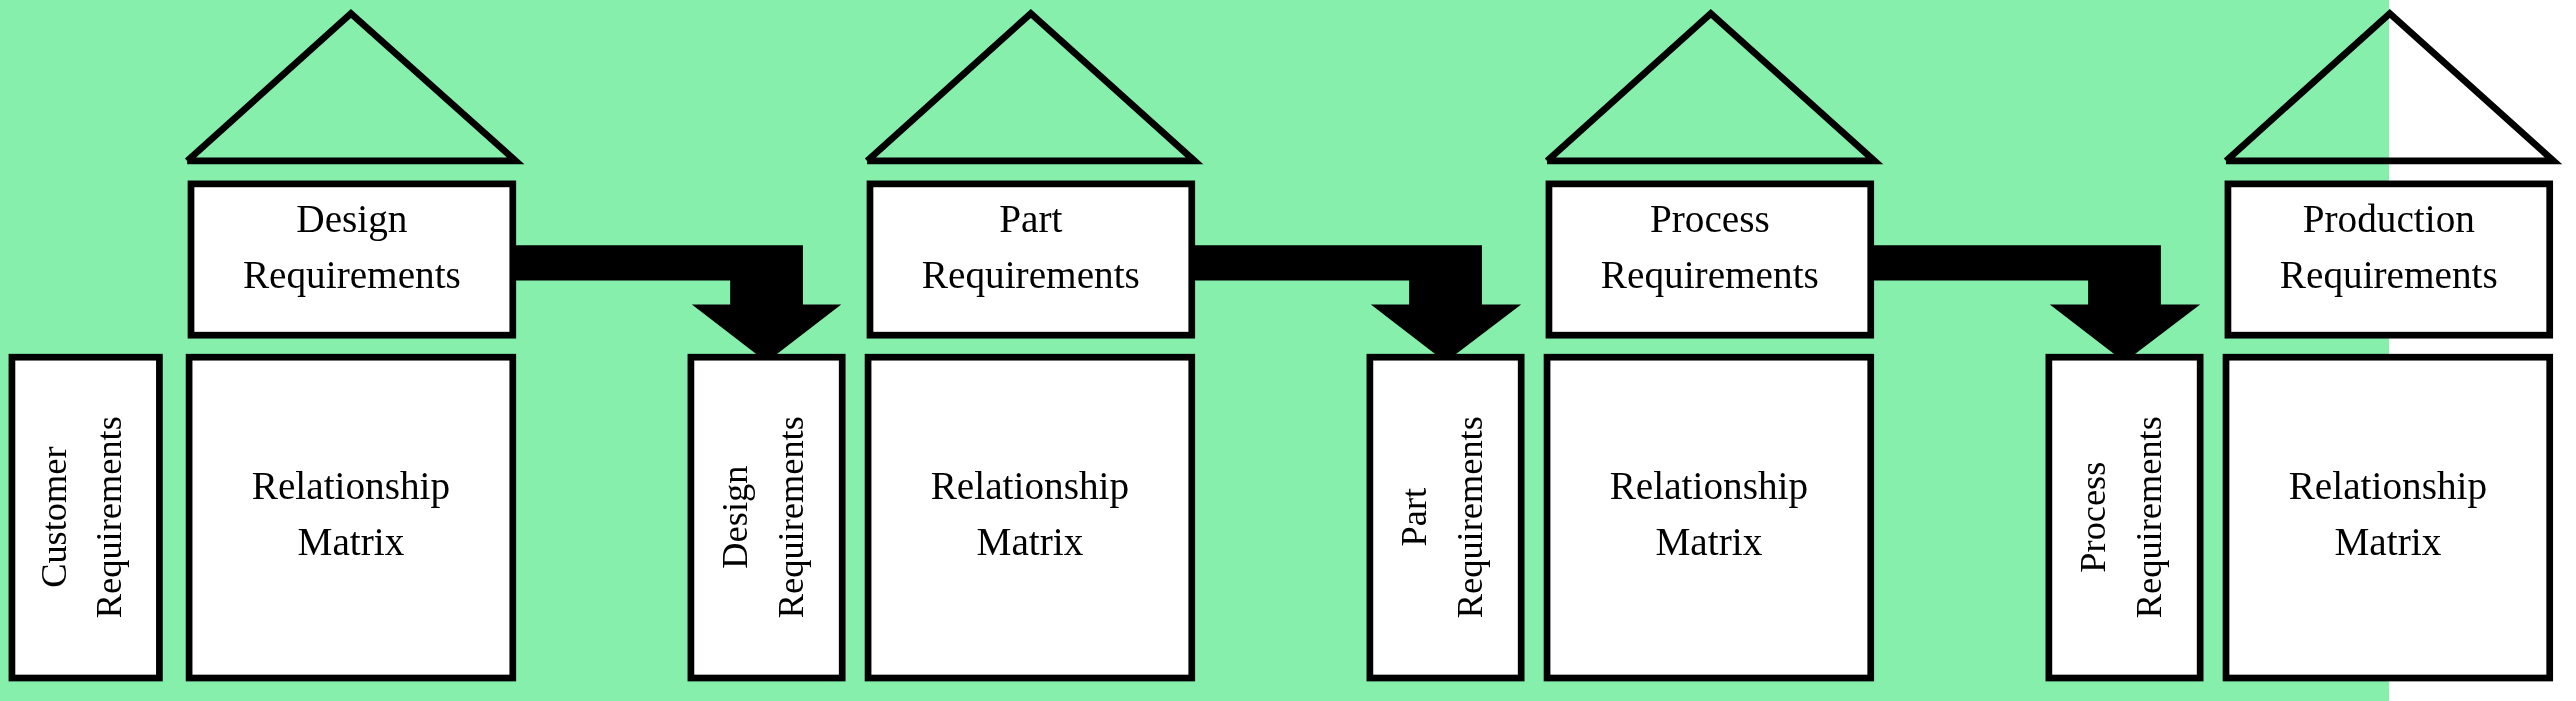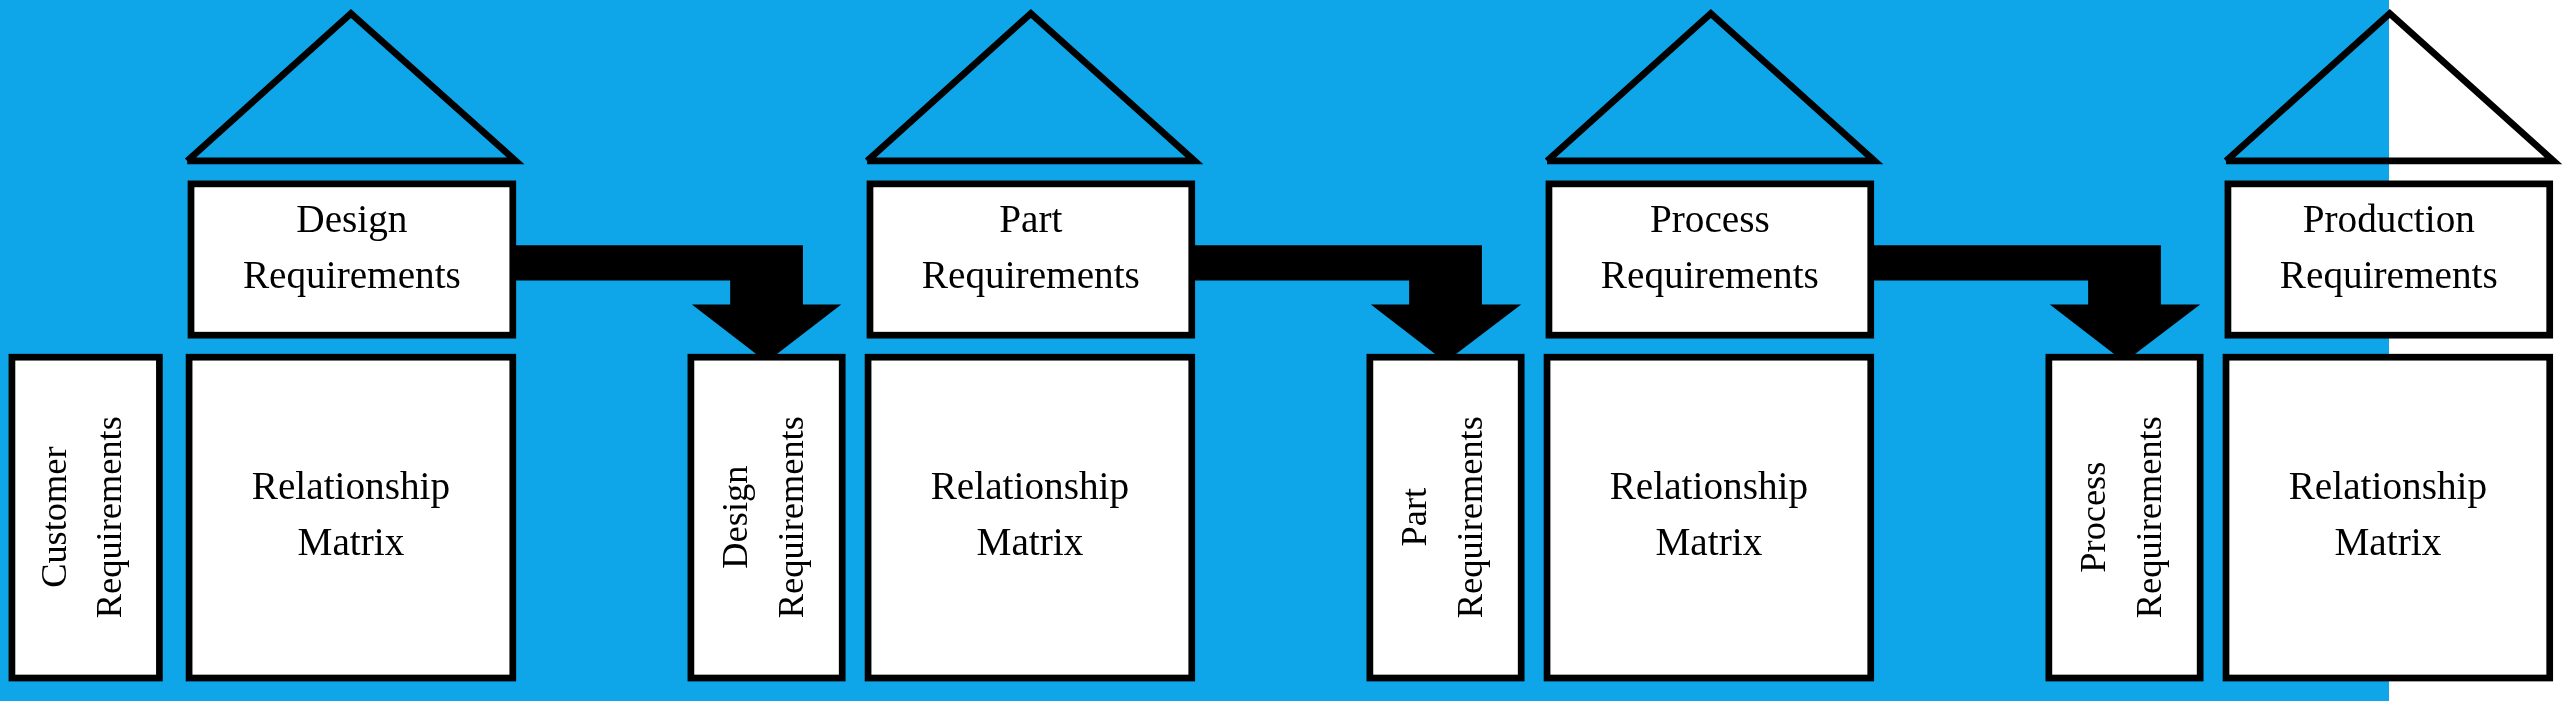--- a/index.html
+++ b/index.html
@@ -10,21 +10,21 @@
   body {
     width: 2576px;
     height: 701px;
     font-family: "Liberation Serif", "DejaVu Serif", serif;
     overflow: hidden;
   }
   #diagram-root {
     position: relative;
     width: 2389px;
     height: 701px;
-    background: #0ea5e9;
+    background: #86efac;
   }
   svg.qfd-canvas {
     position: absolute;
     left: 0;
     top: 0;
     width: 2576px;
     height: 701px;
     display: block;
   }
   .box-shape {

